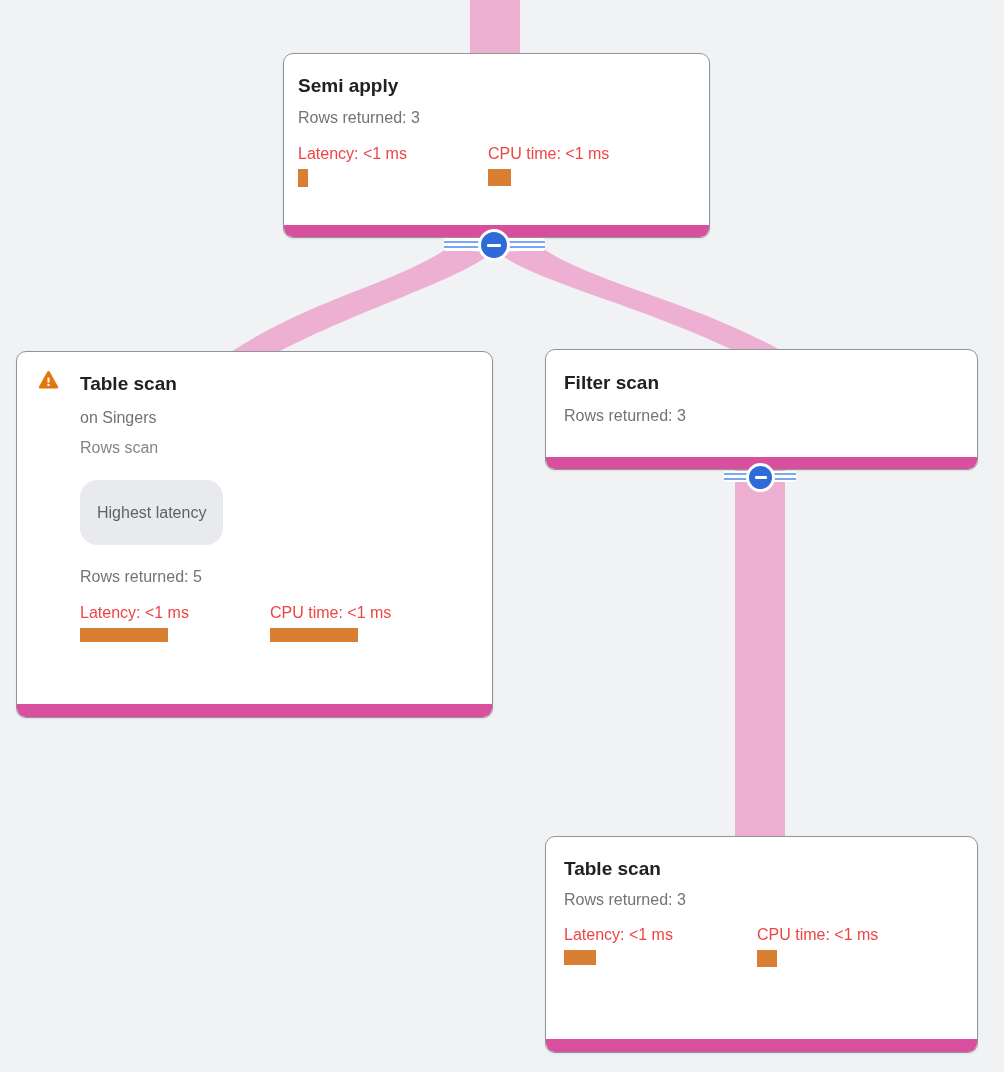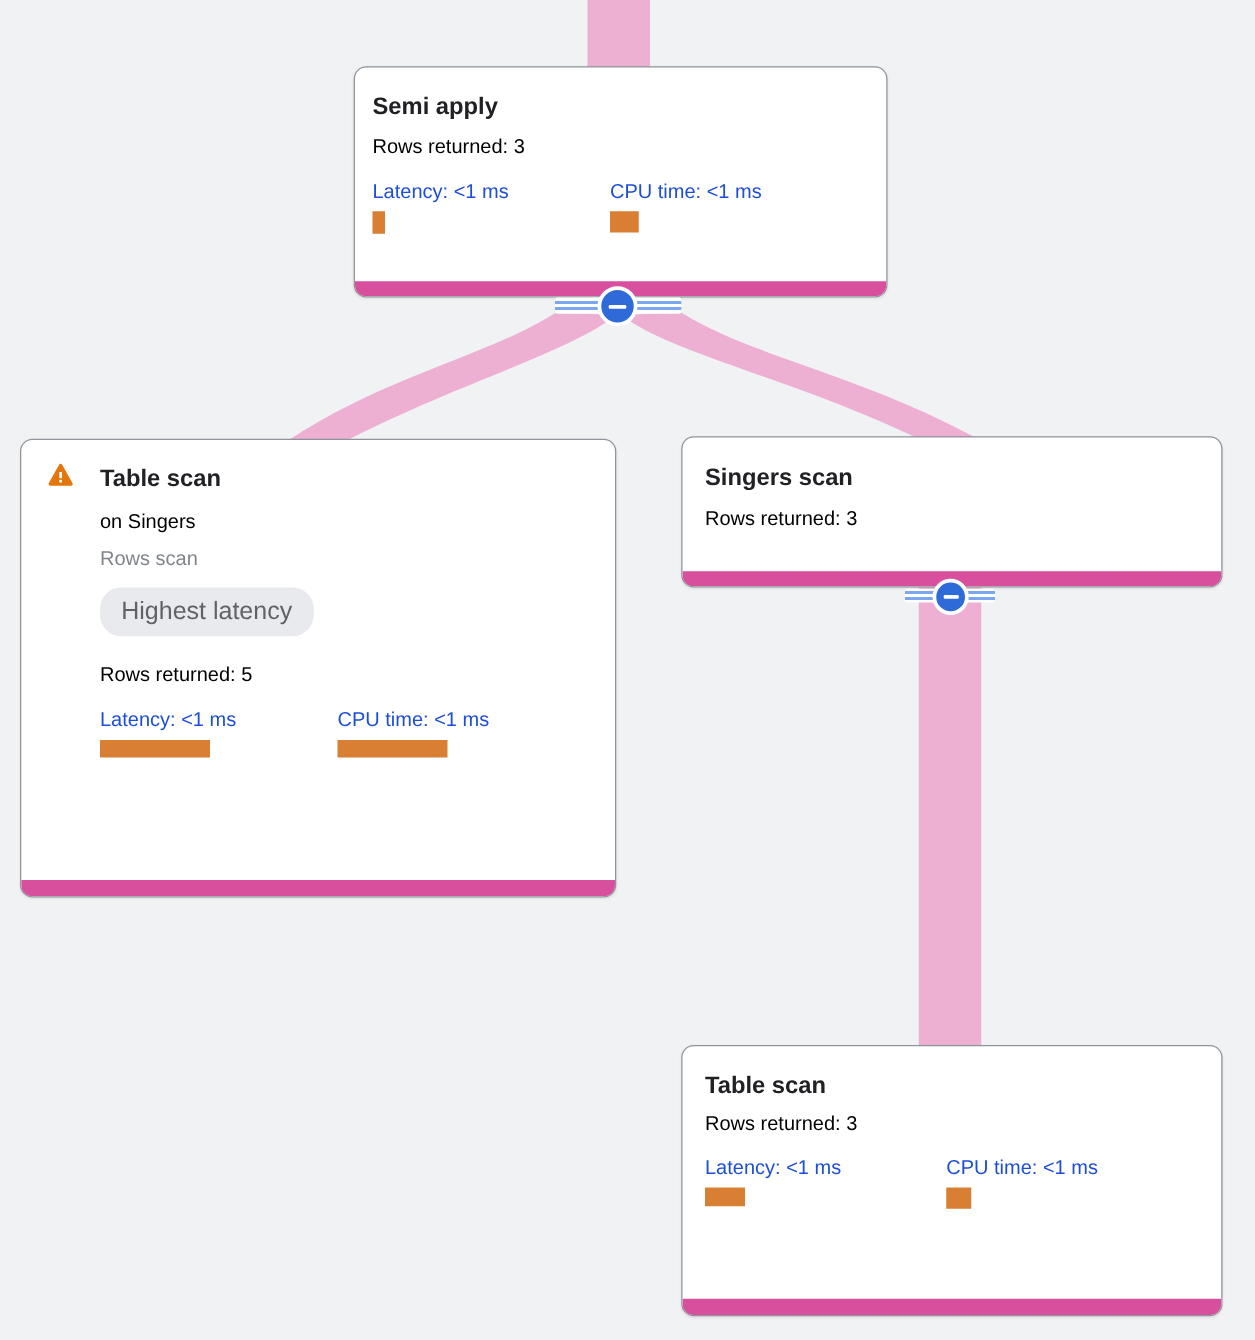--- a/index.html
+++ b/index.html
@@ -9,30 +9,31 @@
   }
   #edges{position:absolute;top:0;left:0;width:1004px;height:1072px;z-index:1;}
   .card{
     position:absolute;background:#ffffff;border:1px solid #90959b;border-radius:10px;
     overflow:hidden;z-index:2;box-shadow:0 1px 2px rgba(60,64,67,.10);
     box-sizing:border-box;
   }
   .card-bar{position:absolute;left:0;right:0;bottom:0;height:12px;background:#d8509d;}
   .card-bar.thick{height:13px;}
   .card-title{font-size:19px;font-weight:600;color:#202124;line-height:24px;}
-  .body-line{font-size:16px;color:#000000;line-height:22px;}
+  .body-line{font-size:16px;color:#737373;line-height:22px;}
   .muted{color:#80868b;}
   .metrics{display:flex;}
   .metric{width:190px;flex:0 0 auto;}
-  .metric-label{font-size:16px;color:#1d4ed8;line-height:20px;margin-bottom:5px;white-space:nowrap;}
+  .metric-label{font-size:16px;color:#ef4444;line-height:20px;margin-bottom:5px;white-space:nowrap;}
   .bar{background:#d97f33;}
   .badge{
-    display:inline-block;background:#e8eaed;color:#5f6368;font-size:20px;
-    line-height:33px;height:33px;padding:3px 17px;border-radius:17px;margin-bottom:9px;
+    display:inline-block;background:#e8eaed;color:#5f6368;font-size:16px;
+    line-height:33px;height:33px;padding:16px 17px;border-radius:17px;margin-bottom:9px;
     white-space:nowrap;
+    margin-top:10px;
   }
   .badge-stack{display:flex;flex-direction:column;align-items:flex-start;}
   
   .collapse{position:absolute;z-index:3;}
   .stripes{
     position:absolute;background:#ffffff;border-radius:2px;
   }
   .stripes.big{
     left:444px;top:238px;width:101px;height:13px;
     background:linear-gradient(to bottom,#ffffff 0 3px,#7aa7f0 3px 5px,#ffffff 5px 8px,#7aa7f0 8px 10px,#ffffff 10px 13px);
@@ -107,21 +108,21 @@
           <div class="metric-label">CPU time: &lt;1 ms</div>
           <div class="bar" style="width:88px;height:14px;"></div>
         </div>
       </div>
     </div>
     <div class="card-bar thick"></div>
   </div>
 
   <div class="card" style="left:545px;top:349px;width:433px;height:121px;">
     <div style="padding:21px 18px 0 18px;">
-      <div class="card-title">Singers scan</div>
+      <div class="card-title">Filter scan</div>
       <div class="body-line" style="margin-top:10px;">Rows returned: 3</div>
     </div>
     <div class="card-bar"></div>
   </div>
 
   <div class="card" style="left:545px;top:836px;width:433px;height:217px;">
     <div style="padding:20px 18px 0 18px;">
       <div class="card-title">Table scan</div>
       <div class="body-line" style="margin-top:8px;">Rows returned: 3</div>
       <div class="metrics" style="margin-top:14px;">

